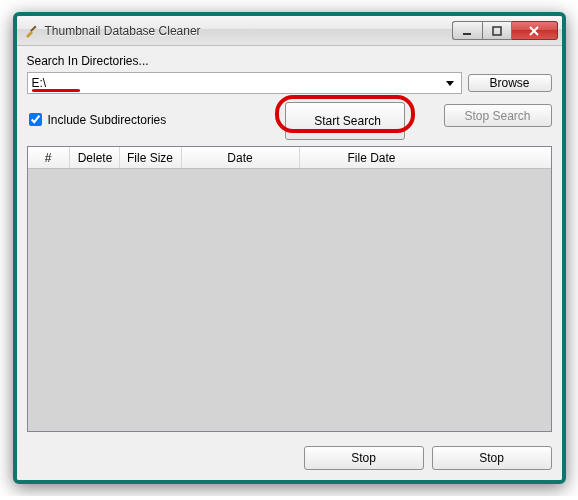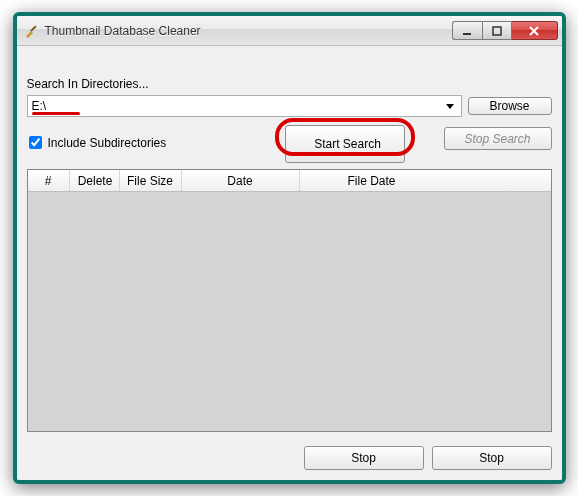--- a/index.html
+++ b/index.html
@@ -79,21 +79,20 @@
   .client {
     flex: 1;
     background: #f0f0f0;
     padding: 8px 10px 10px 10px;
     display: flex;
     flex-direction: column;
   }
   .label-search {
     color: #000;
     margin-bottom: 4px;
-    margin-top: 23px;
   }
   .row-path {
     display: flex;
     align-items: center;
     gap: 6px;
     margin-bottom: 10px;
   }
   .combo {
     flex: 1;
     height: 22px;
@@ -130,21 +129,21 @@
     background: linear-gradient(to bottom,#fefefe,#e8e8e8);
     border: 1px solid #8e8f8f;
     border-radius: 3px;
     font-size: 12px;
     color: #000;
     display: inline-flex;
     align-items: center;
     justify-content: center;
     cursor: default;
   }
-  .btn.disabled { color: #888; font-style: italic; }
+  .btn.disabled { color: #888; }
   .row-options {
     display: flex;
     align-items: center;
     margin-bottom: 4px;
     position: relative;
     height: 32px;
   }
   .chk {
     display: flex;
     align-items: flex-start;

